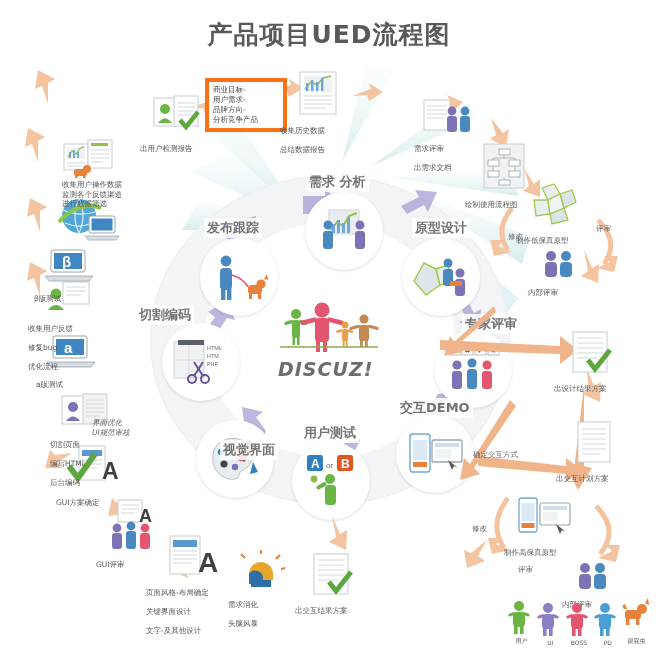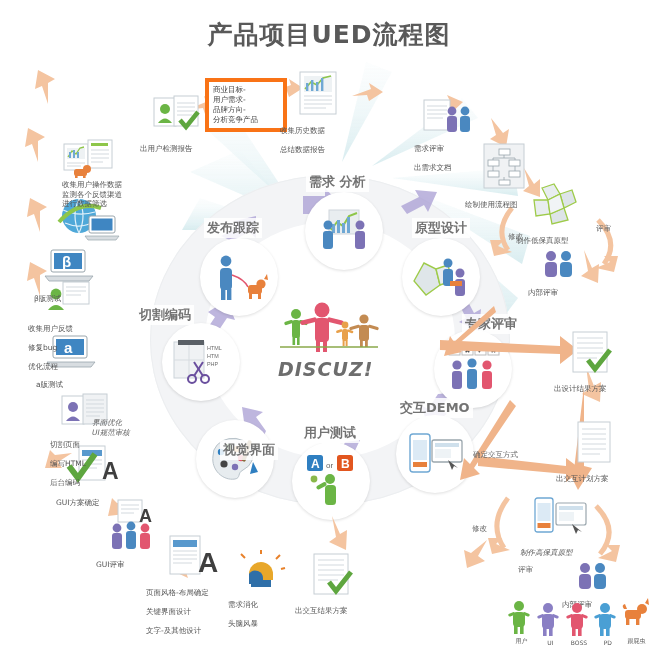--- a/index.html
+++ b/index.html
@@ -444,21 +444,21 @@
           <line x1="6" y1="24" x2="30" y2="24"></line>
         <line x1="6" y1="29" x2="30" y2="29"></line>
           <line x1="6" y1="34" x2="24" y2="34"></line>
         </g>
     </svg>
     <span class="tx">出交互计划方案</span>
   </div>
 
   <div class="tiny" style="left:473px;top:450px;">确定交互方式</div>
 
-  <div class="sat" style="left:520px;top:496px;width:80px;font-style:italic;">
+  <div class="sat" style="left:504px;top:496px;width:80px;">
     <svg class="ic" width="58" height="42" viewBox="0 0 58 42">
       <rect x="4" y="2" width="18" height="34" rx="2.5" fill="#fff" stroke="#6fa8d4" stroke-width="1.3"></rect>
       <rect x="6.5" y="7" width="13" height="18" fill="#dceaf5"></rect>
       <rect x="6.5" y="27" width="13" height="5" fill="#e8813c"></rect>
       <rect x="25" y="7" width="30" height="22" rx="2" fill="#fff" stroke="#9aa6ad" stroke-width="1.2"></rect>
       <rect x="28" y="10" width="24" height="4" fill="#cfe0ec"></rect>
       <rect x="28" y="16" width="15" height="9" fill="#eef3f6"></rect>
       <path d="M41 28 l4 10 2-4 4 2z" fill="#555"></path>
     </svg>
     <span class="tx">制作高保真原型</span>

